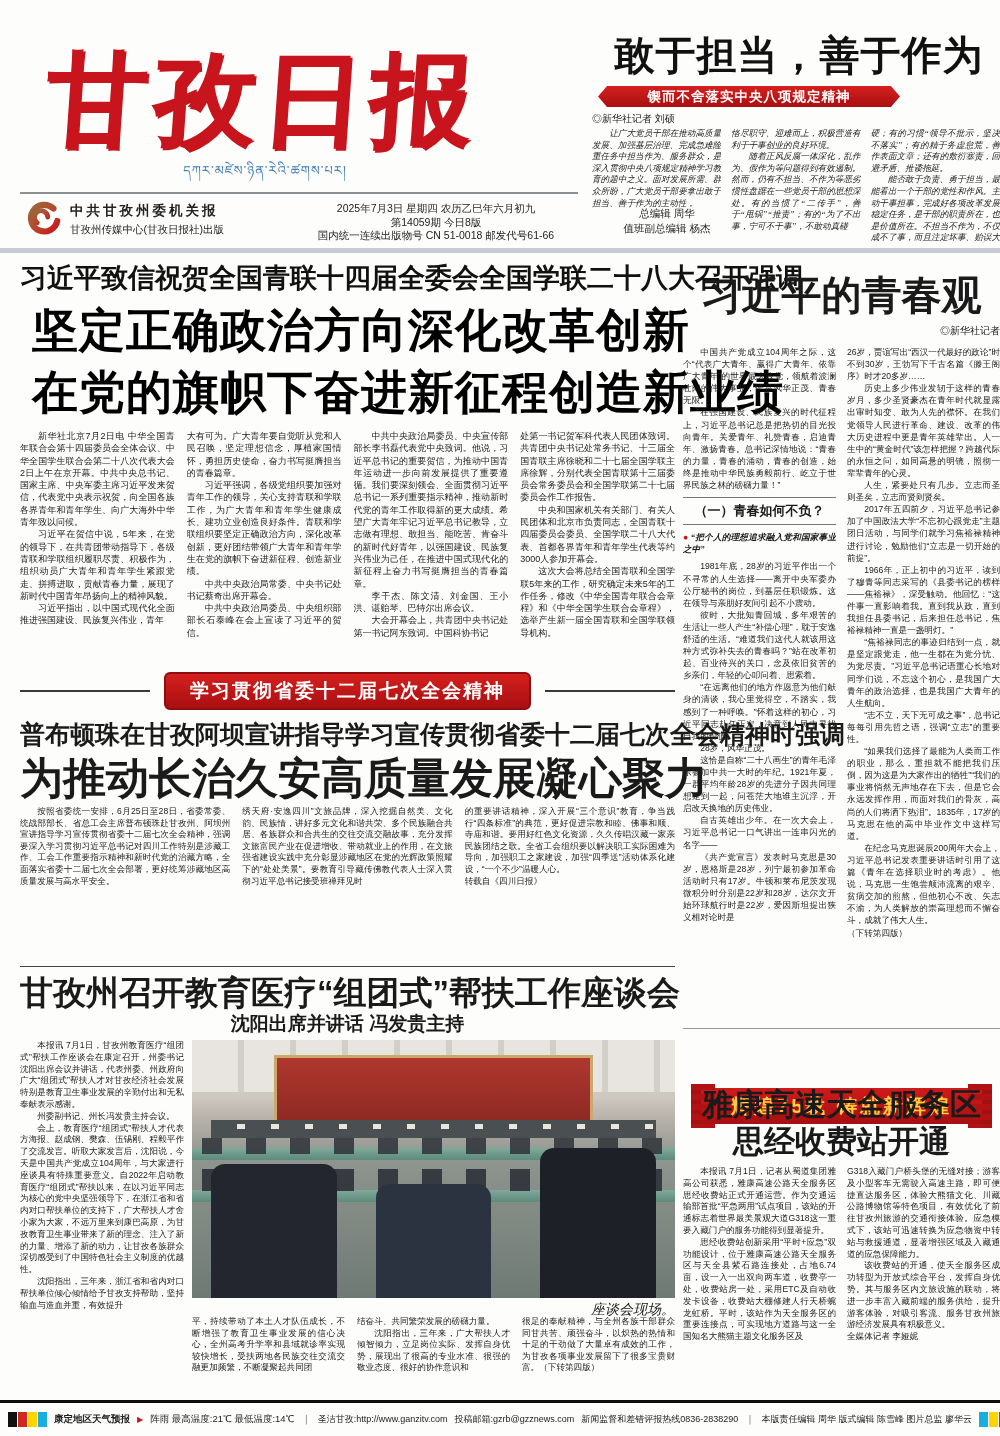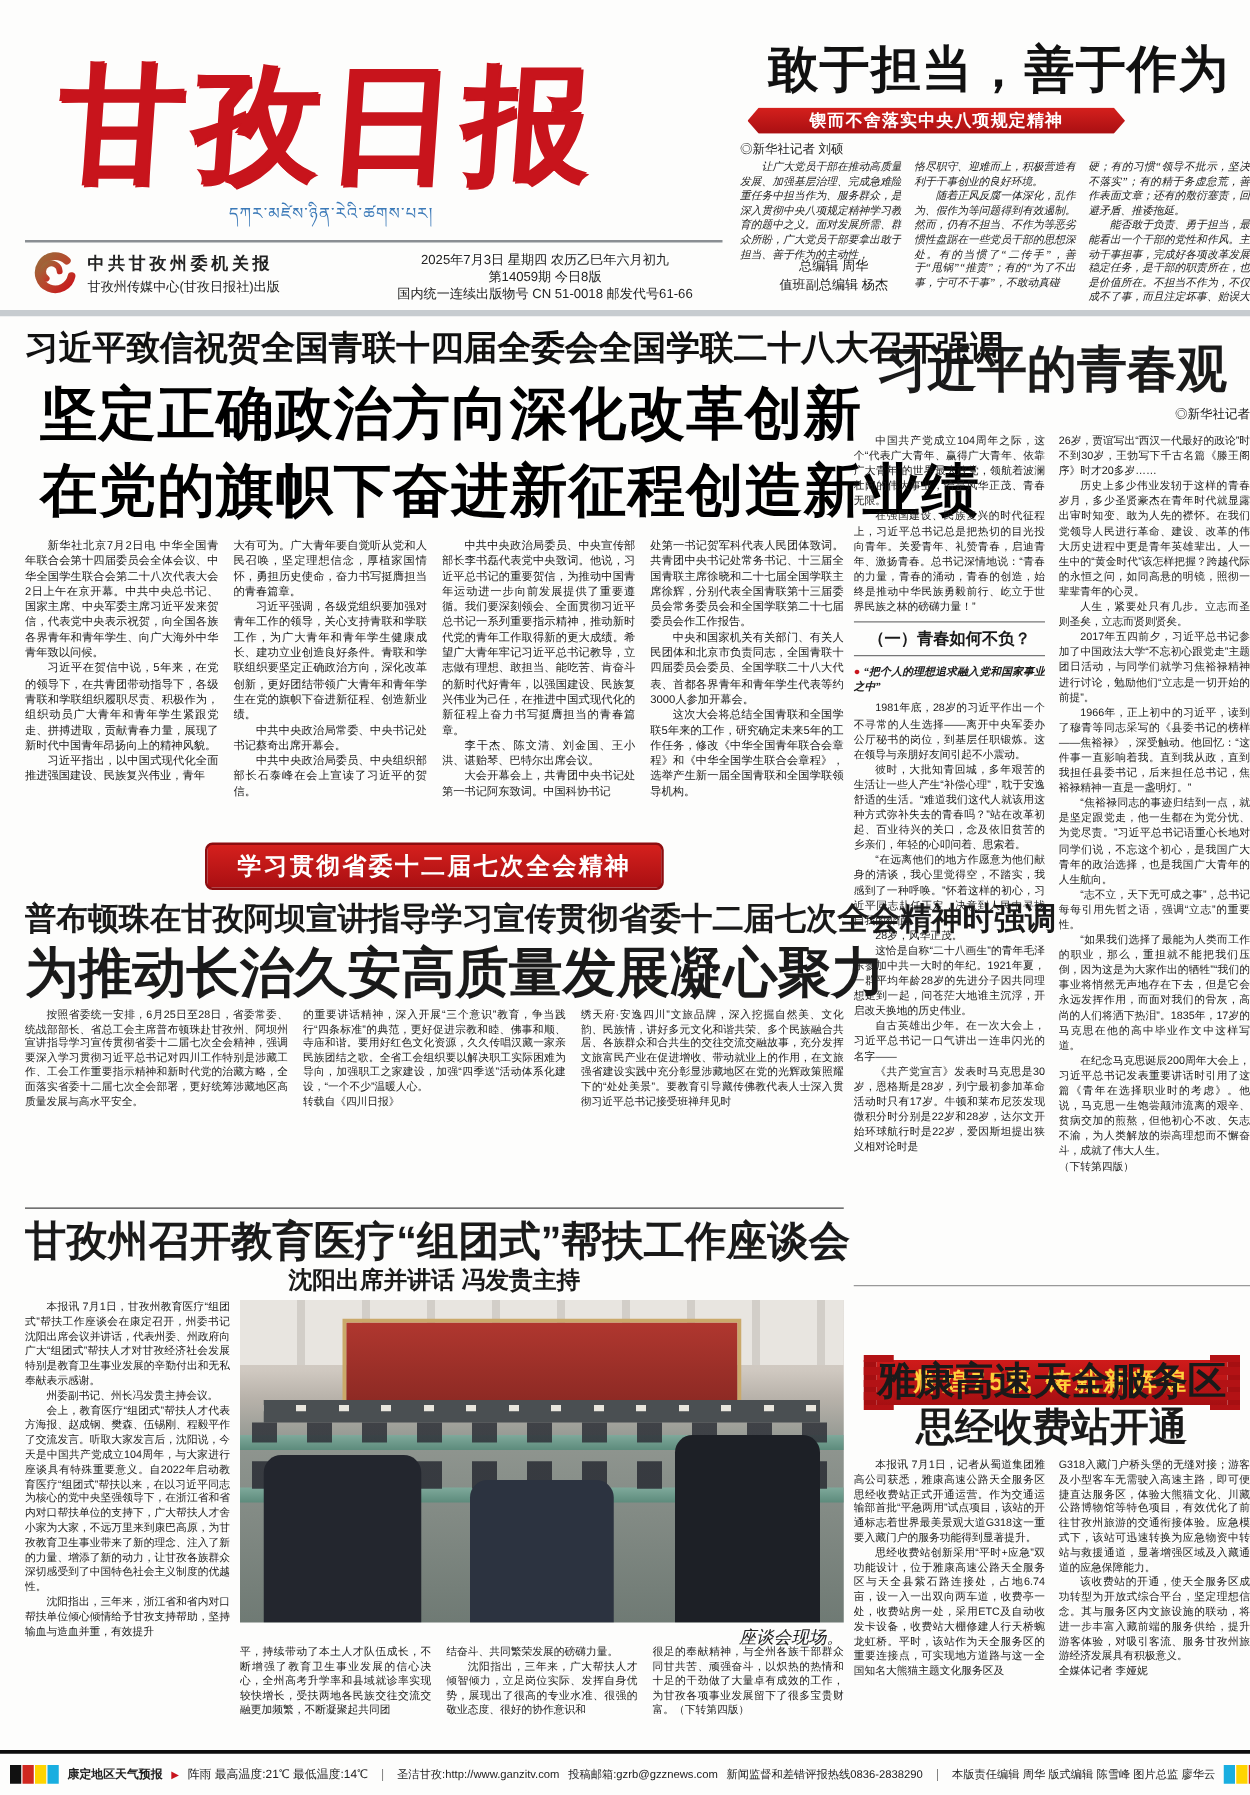--- a/index.html
+++ b/index.html
@@ -48,21 +48,21 @@
   .sig { text-align:right; text-indent:0 !important; }
   
   .lead-kicker { left:20px; top:260px; width:655px; font-size:27px; font-weight:700;
     color:#111; text-align:justify; text-align-last:justify; white-space:nowrap; }
   .lead-h { left:32px; width:655px; font-size:46px; font-weight:900; color:#000;
     text-align:justify; text-align-last:justify; white-space:nowrap; letter-spacing:1px; }
   .lead-h1 { top:300px; } .lead-h2 { top:362px; }
   .lead-cols { left:20px; top:430px; width:655px; height:238px; display:flex; gap:12px; }
   .lead-col { flex:1; overflow:hidden; font-size:9px; line-height:12.3px; }
   
-  .mid-banner { left:20px; top:674px; width:655px; height:34px; display:flex; align-items:center;flex-direction:column; }
+  .mid-banner { left:20px; top:674px; width:655px; height:34px; display:flex; align-items:center; }
   .mid-line { flex:1; height:2px; background:#3a3a3a; }
   .mid-badge { margin:0 14px; background:linear-gradient(#d5201d,#a90f12); color:#fff;
     font-size:19px; font-weight:900; padding:4px 24px; border-radius:6px;
     border:2px solid #8d0d10; letter-spacing:2px; white-space:nowrap; }
   
   .pubu-kicker { left:20px; top:718px; width:655px; font-size:25px; font-weight:700;
     text-align:justify; text-align-last:justify; white-space:nowrap; }
   .pubu-h { left:20px; top:750px; width:655px; font-size:43px; font-weight:900;
     text-align:justify; text-align-last:justify; white-space:nowrap; }
   .pubu-cols { left:20px; top:806px; width:655px; height:154px; display:flex; gap:12px; }
@@ -221,28 +221,28 @@
     <div class="mid-line"></div>
   </div>
 
   <div class="abs pubu-kicker">普布顿珠在甘孜阿坝宣讲指导学习宣传贯彻省委十二届七次全会精神时强调</div>
   <div class="abs pubu-h">为推动长治久安高质量发展凝心聚力</div>
   <div class="abs pubu-cols body">
     <div class="pubu-col">
         <p>按照省委统一安排，6月25日至28日，省委常委、统战部部长、省总工会主席普布顿珠赴甘孜州、阿坝州宣讲指导学习宣传贯彻省委十二届七次全会精神，强调要深入学习贯彻习近平总书记对四川工作特别是涉藏工作、工会工作重要指示精神和新时代党的治藏方略，全面落实省委十二届七次全会部署，更好统筹涉藏地区高质量发展与高水平安全。</p>
       </div>
     <div class="pubu-col cont">
+        <p>绣天府·安逸四川”文旅品牌，深入挖掘自然美、文化韵、民族情，讲好多元文化和谐共荣、多个民族融合共居、各族群众和合共生的交往交流交融故事，充分发挥文旅富民产业在促进增收、带动就业上的作用，在文旅强省建设实践中充分彰显涉藏地区在党的光辉政策照耀下的“处处美景”。要教育引导藏传佛教代表人士深入贯彻习近平总书记接受班禅拜见时</p>
+      </div>
+    <div class="pubu-col cont">
       <div>
           <p>的重要讲话精神，深入开展“三个意识”教育，争当践行“四条标准”的典范，更好促进宗教和睦、佛事和顺、寺庙和谐。要用好红色文化资源，久久传唱汉藏一家亲民族团结之歌。全省工会组织要以解决职工实际困难为导向，加强职工之家建设，加强“四季送”活动体系化建设，“一个不少”温暖人心。</p>
         </div>
       <p class="sig">转载自《四川日报》</p>
     </div>
-    <div class="pubu-col cont">
-        <p>绣天府·安逸四川”文旅品牌，深入挖掘自然美、文化韵、民族情，讲好多元文化和谐共荣、多个民族融合共居、各族群众和合共生的交往交流交融故事，充分发挥文旅富民产业在促进增收、带动就业上的作用，在文旅强省建设实践中充分彰显涉藏地区在党的光辉政策照耀下的“处处美景”。要教育引导藏传佛教代表人士深入贯彻习近平总书记接受班禅拜见时</p>
-      </div>
   </div>
 
   <div class="abs thin-rule"></div>
 
   <div class="abs meet-sub">沈阳出席并讲话 冯发贵主持</div>
   <div class="abs meet-h">甘孜州召开教育医疗“组团式”帮扶工作座谈会</div>
   <div class="abs meet-left body">
       <p>本报讯 7月1日，甘孜州教育医疗“组团式”帮扶工作座谈会在康定召开，州委书记沈阳出席会议并讲话，代表州委、州政府向广大“组团式”帮扶人才对甘孜经济社会发展特别是教育卫生事业发展的辛勤付出和无私奉献表示感谢。</p>
       <p>州委副书记、州长冯发贵主持会议。</p>
       <p>会上，教育医疗“组团式”帮扶人才代表方海报、赵成钢、樊森、伍锡刚、程毅平作了交流发言。听取大家发言后，沈阳说，今天是中国共产党成立104周年，与大家进行座谈具有特殊重要意义。自2022年启动教育医疗“组团式”帮扶以来，在以习近平同志为核心的党中央坚强领导下，在浙江省和省内对口帮扶单位的支持下，广大帮扶人才舍小家为大家，不远万里来到康巴高原，为甘孜教育卫生事业带来了新的理念、注入了新的力量、增添了新的动力，让甘孜各族群众深切感受到了中国特色社会主义制度的优越性。</p>
@@ -325,21 +325,21 @@
     <div>思经收费站开通</div>
   </div>
   <div class="abs expo-cols body">
     <div class="expo-col">
         <p>本报讯 7月1日，记者从蜀道集团雅高公司获悉，雅康高速公路天全服务区思经收费站正式开通运营。作为交通运输部首批“平急两用”试点项目，该站的开通标志着世界最美景观大道G318这一重要入藏门户的服务功能得到显著提升。</p>
         <p>思经收费站创新采用“平时+应急”双功能设计，位于雅康高速公路天全服务区与天全县紫石路连接处，占地6.74亩，设一入一出双向两车道，收费亭一处，收费站房一处，采用ETC及自动收发卡设备，收费站大棚修建人行天桥蜿龙虹桥。平时，该站作为天全服务区的重要连接点，可实现地方道路与这一全国知名大熊猫主题文化服务区及</p>
       </div>
     <div class="expo-col cont">
       <div>
           <p>G318入藏门户桥头堡的无缝对接；游客及小型客车无需驶入高速主路，即可便捷直达服务区，体验大熊猫文化、川藏公路博物馆等特色项目，有效优化了前往甘孜州旅游的交通衔接体验。应急模式下，该站可迅速转换为应急物资中转站与救援通道，显著增强区域及入藏通道的应急保障能力。</p>
-          <p>该收费站的开通，使天全服务区成功转型为开放式综合平台，坚定理想信念。其与服务区内文旅设施的联动，将进一步丰富入藏前端的服务供给，提升游客体验，对吸引客流、服务甘孜州旅游经济发展具有积极意义。</p>
+          <p>该收费站的开通，使天全服务区成功转型为开放式综合平台，发挥自身优势。其与服务区内文旅设施的联动，将进一步丰富入藏前端的服务供给，提升游客体验，对吸引客流、服务甘孜州旅游经济发展具有积极意义。</p>
         </div>
       <p class="sig">全媒体记者 李娅妮</p>
     </div>
   </div>
 
   <div class="abs footer-rule"></div>
   <div class="abs footer">
     <span class="cmark">
       <i style="background:#111"></i>
         <i style="background:#d02820"></i>

